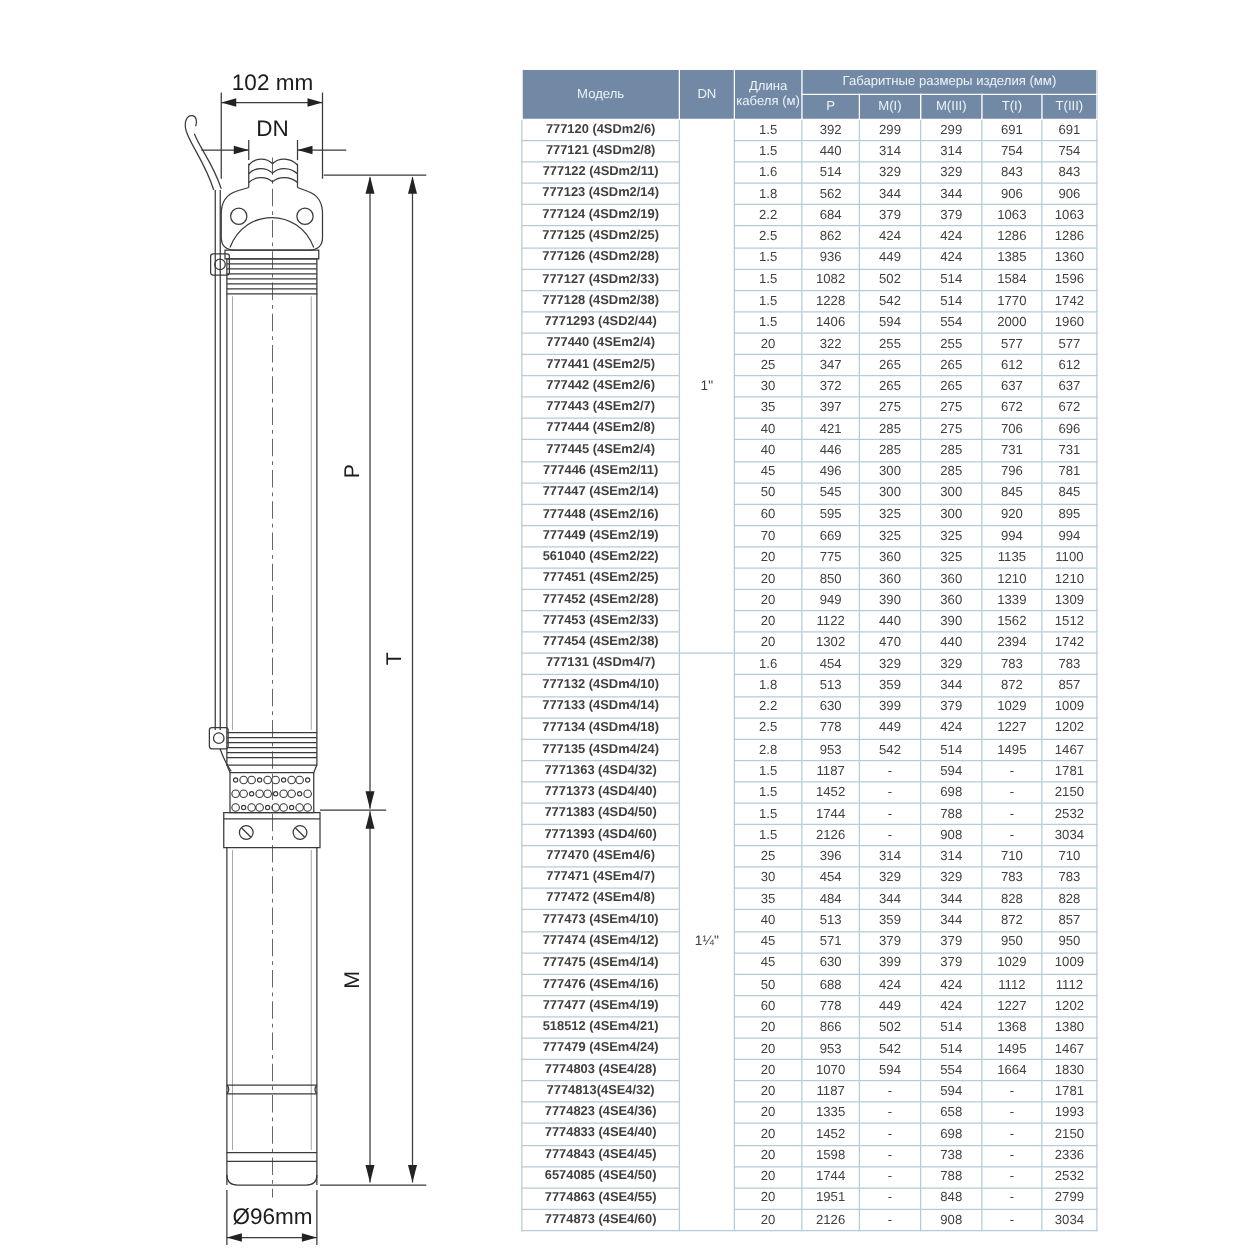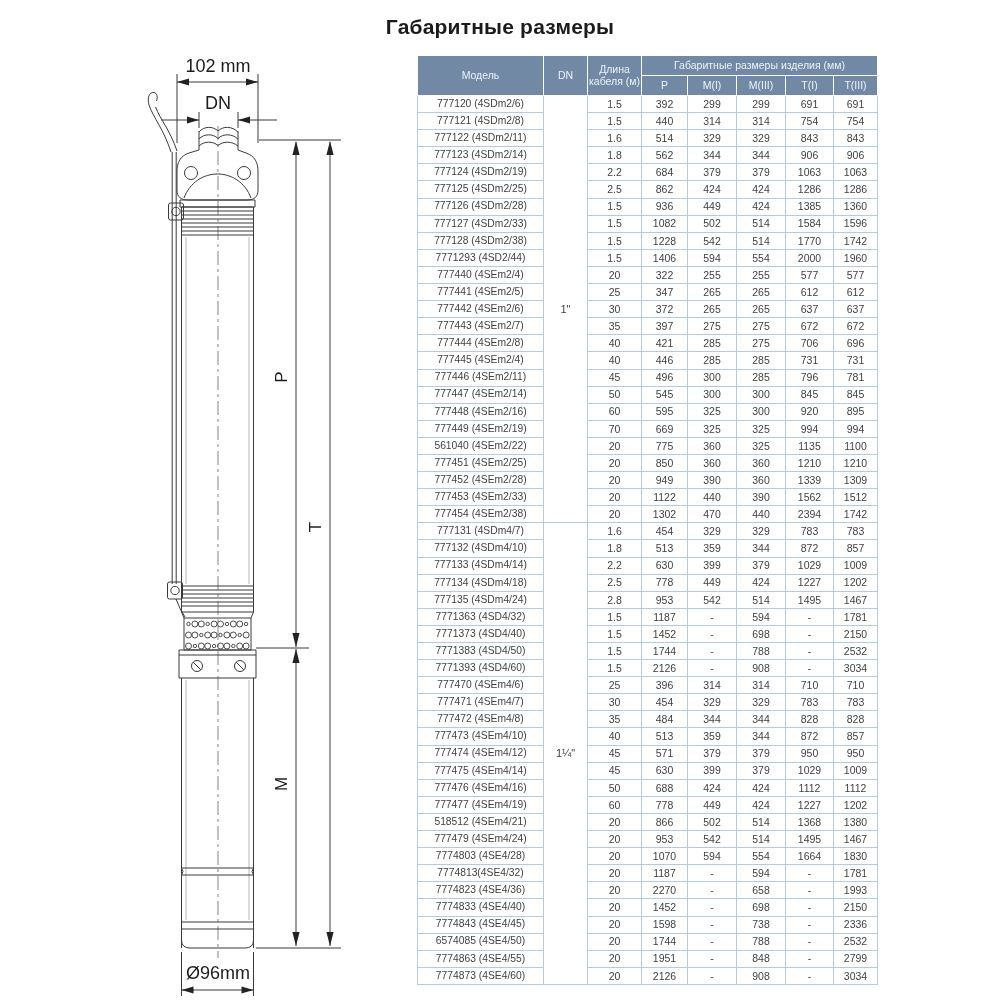--- a/index.html
+++ b/index.html
@@ -8,31 +8,30 @@
   .title{position:absolute;top:15px;left:0;width:1000px;text-align:center;
          font-size:21px;font-weight:600;color:#1b1b1b;letter-spacing:.2px;}
   svg.pump{position:absolute;left:0;top:0;}
   svg.pump path,svg.pump line,svg.pump rect,svg.pump circle{vector-effect:non-scaling-stroke;}
   table.dims{position:absolute;left:417px;top:55px;width:460px;border-collapse:collapse;
              table-layout:fixed;font-size:10.5px;color:#3f3f3f;border:1px solid #a9c1d0;}
   table.dims thead th{background:#7189a4;color:#ecf3fa;font-weight:400;font-size:10.5px;
              border:1px solid #fdfdfd;padding:0;line-height:1.12;height:19px;}
   table.dims tbody td{border:1px solid #b6cbd8;text-align:center;height:16.1px;
              padding:0 1px;line-height:1;background:#fff;}
-  td.c-model{font-size:10.3px;}
+  td.c-model{font-size:10.3px;font-weight:bold;}
   td.c-dn{font-size:11px;}
   .dimtext{font-size:18px;fill:#1c1c1c;}
   .dimlabel{font-size:17px;fill:#1c1c1c;}
 </style>
 </head>
 <body>
 
 <div class="page">
 
-  <div class="title">Габаритные размеры</div>
 
   <svg class="pump" width="420" height="1000" viewBox="0 0 420 1000" fill="none" stroke="#3a3a3a" stroke-width="1">
 
     <g>
       <text class="dimtext" x="218" y="72" text-anchor="middle" stroke="none" fill="#1c1c1c">102 mm</text>
       <line x1="177" y1="74" x2="177" y2="143"></line>
       <line x1="258" y1="74" x2="258" y2="143"></line>
       <line x1="177" y1="82" x2="258" y2="82"></line>
       <polygon points="177,82 189,78.6 189,85.4" fill="#222" stroke="none"></polygon>
       <polygon points="258,82 246,78.6 246,85.4" fill="#222" stroke="none"></polygon>
@@ -627,21 +626,21 @@
           <td class="c-cable">20</td>
           <td class="c-val">1187</td>
           <td class="c-val">-</td>
           <td class="c-val">594</td>
           <td class="c-val">-</td>
           <td class="c-val">1781</td>
         </tr>
         <tr>
           <td class="c-model">7774823 (4SE4/36)</td>
           <td class="c-cable">20</td>
-          <td class="c-val">2270</td>
+          <td class="c-val">1335</td>
           <td class="c-val">-</td>
           <td class="c-val">658</td>
           <td class="c-val">-</td>
           <td class="c-val">1993</td>
         </tr>
         <tr>
           <td class="c-model">7774833 (4SE4/40)</td>
           <td class="c-cable">20</td>
           <td class="c-val">1452</td>
           <td class="c-val">-</td>

